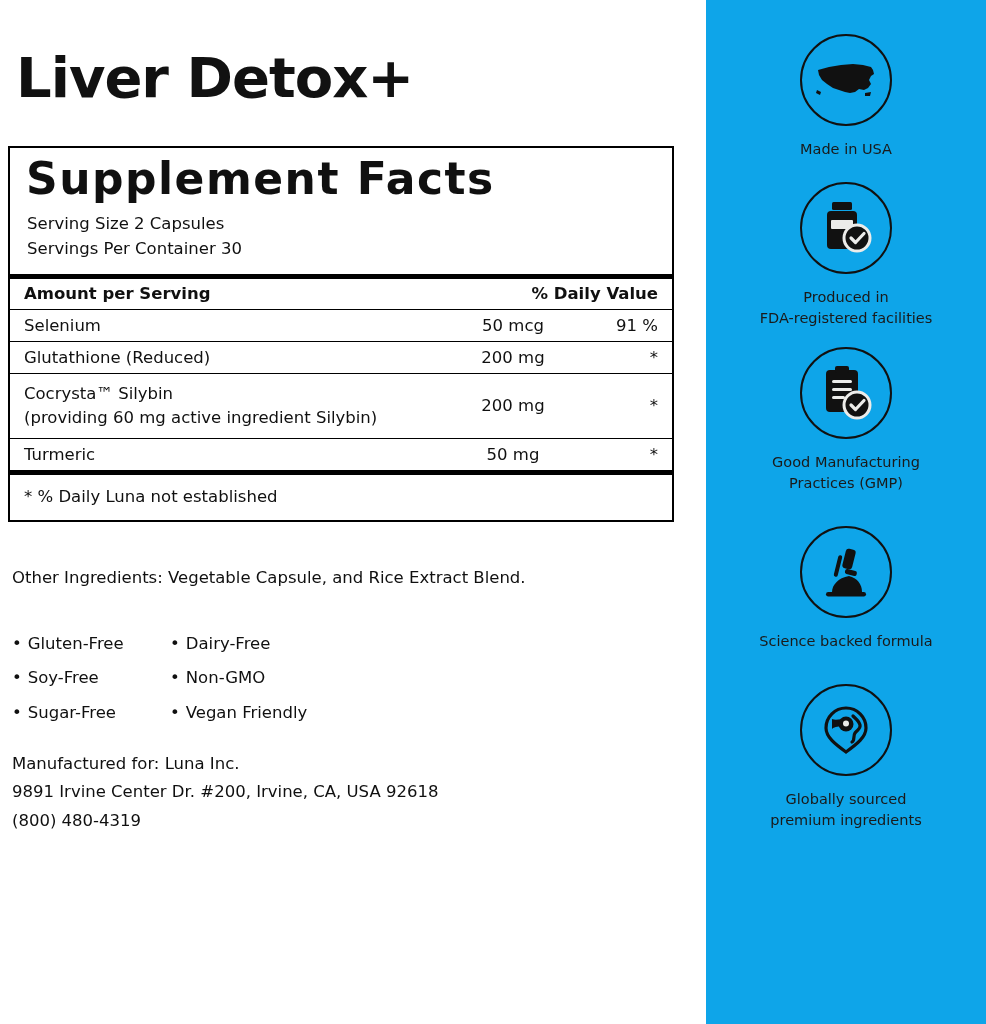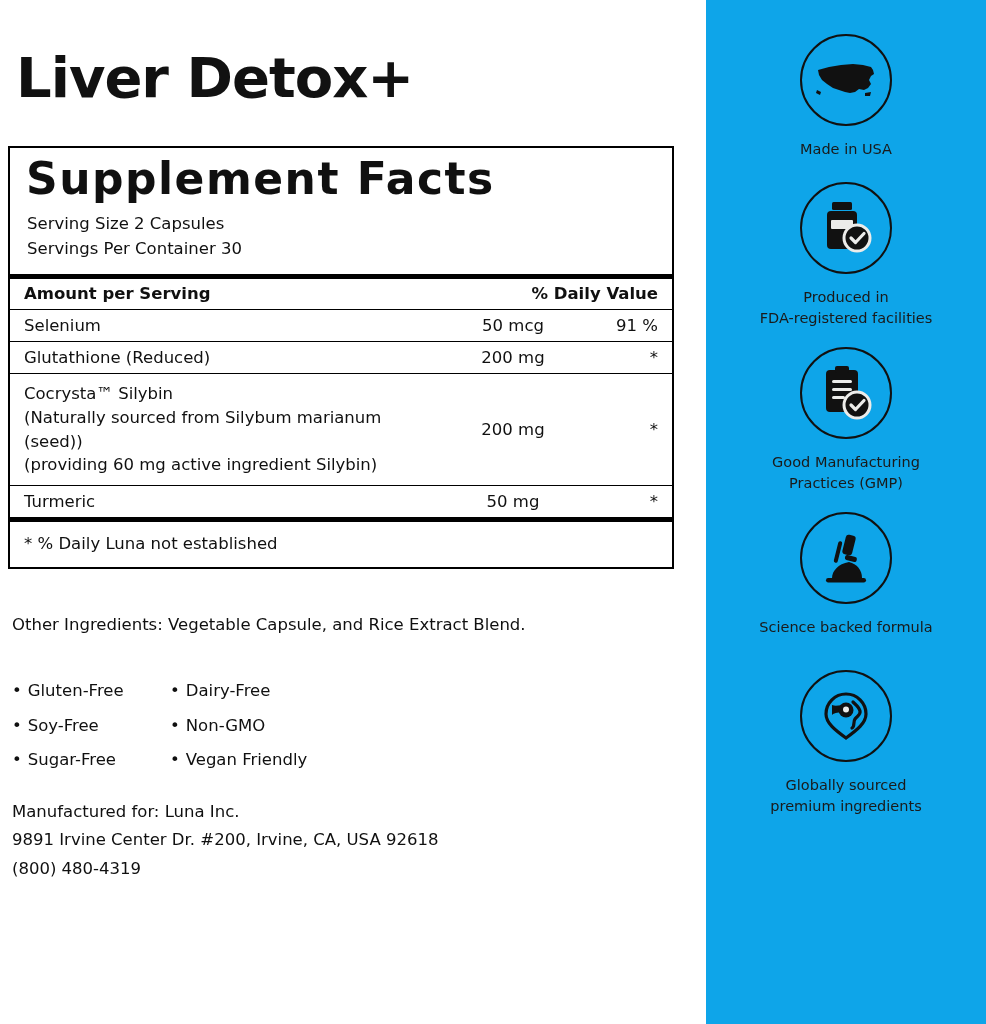--- a/index.html
+++ b/index.html
@@ -170,21 +170,21 @@
   .badge-label {
     margin-top: 13px;
     font-size: 14.5px;
     line-height: 1.45;
     text-align: center;
     color: #1a1a1a;
     max-width: 215px;
   }
   .badge.sp1 { margin-bottom: 22px; }
   .badge.sp2 { margin-bottom: 18px; }
-  .badge.sp3 { margin-bottom: 18px; }
+  .badge.sp3 { margin-bottom: 32px; }
   .badge.sp4 { margin-bottom: 32px; }
 </style>
 </head>
 <body>
 
 <div class="page">
 
   <div class="left">
 
     <h1 class="product-title">Liver Detox+</h1>
@@ -217,21 +217,20 @@
         <div class="cell-name">Glutathione (Reduced)</div>
         <div class="cell-amt">200 mg</div>
         <div class="cell-dv">*</div>
       </div>
 
       <div class="rule-thin"></div>
 
       <div class="row multiline">
         <div class="cell-name name-lines">
           <div>Cocrysta™ Silybin</div>
-          <div>(Naturally sourced from Silybum marianum (seed))</div>
           <div>(providing 60 mg active ingredient Silybin)</div>
         </div>
         <div class="cell-amt">200 mg</div>
         <div class="cell-dv">*</div>
       </div>
 
       <div class="rule-thin"></div>
 
       <div class="row">
         <div class="cell-name">Turmeric</div>

